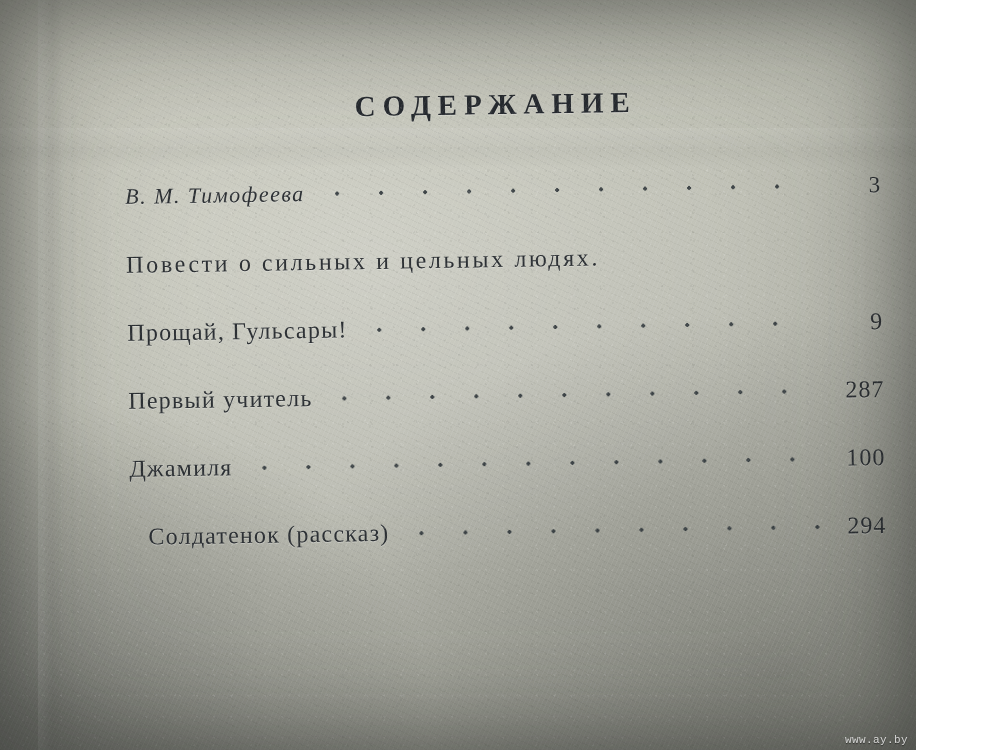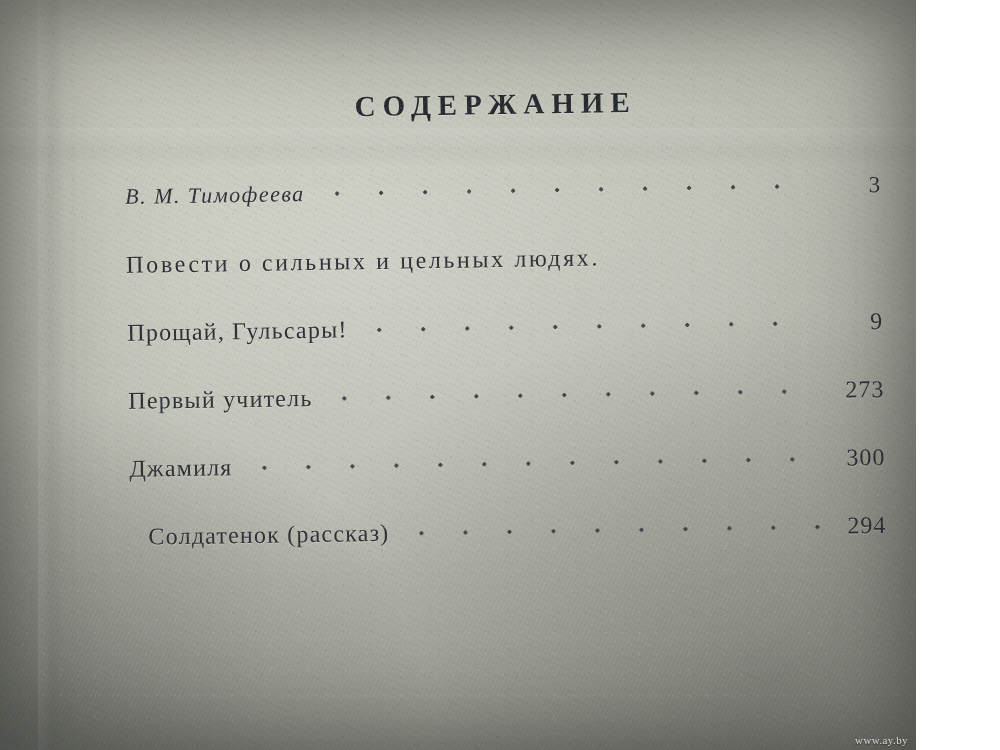--- a/index.html
+++ b/index.html
@@ -159,21 +159,21 @@
   }
   .toc-row.r0 .toc-page { font-size: 23px; }
 
   
   #content { transform: rotate(-0.9deg); transform-origin: 500px 375px; }
 
   .watermark {
     position: absolute;
     right: 8px;
     bottom: 4px;
-    font-family: Liberation Serif, serif;
+    font-family: Liberation Mono, monospace;
     font-size: 11px;
     color: rgba(250,250,250,.80);
     letter-spacing: .4px;
     text-shadow: 0 1px 1px rgba(0,0,0,.5);
   }
 </style>
 </head>
 <body>
 
 <div id="page">
@@ -198,27 +198,27 @@
 
       <div class="toc-row r2">
         <span class="toc-label">Прощай, Гульсары!</span>
         <span class="leaders"></span>
         <span class="toc-page">9</span>
       </div>
 
       <div class="toc-row r3">
         <span class="toc-label">Первый учитель</span>
         <span class="leaders"></span>
-        <span class="toc-page">273</span>
+        <span class="toc-page">287</span>
       </div>
 
       <div class="toc-row r4">
         <span class="toc-label">Джамиля</span>
         <span class="leaders"></span>
-        <span class="toc-page">300</span>
+        <span class="toc-page">100</span>
       </div>
 
       <div class="toc-row r5">
         <span class="toc-label">Солдатенок (рассказ)</span>
         <span class="leaders"></span>
         <span class="toc-page">294</span>
       </div>
 
     </div>
   </div>

